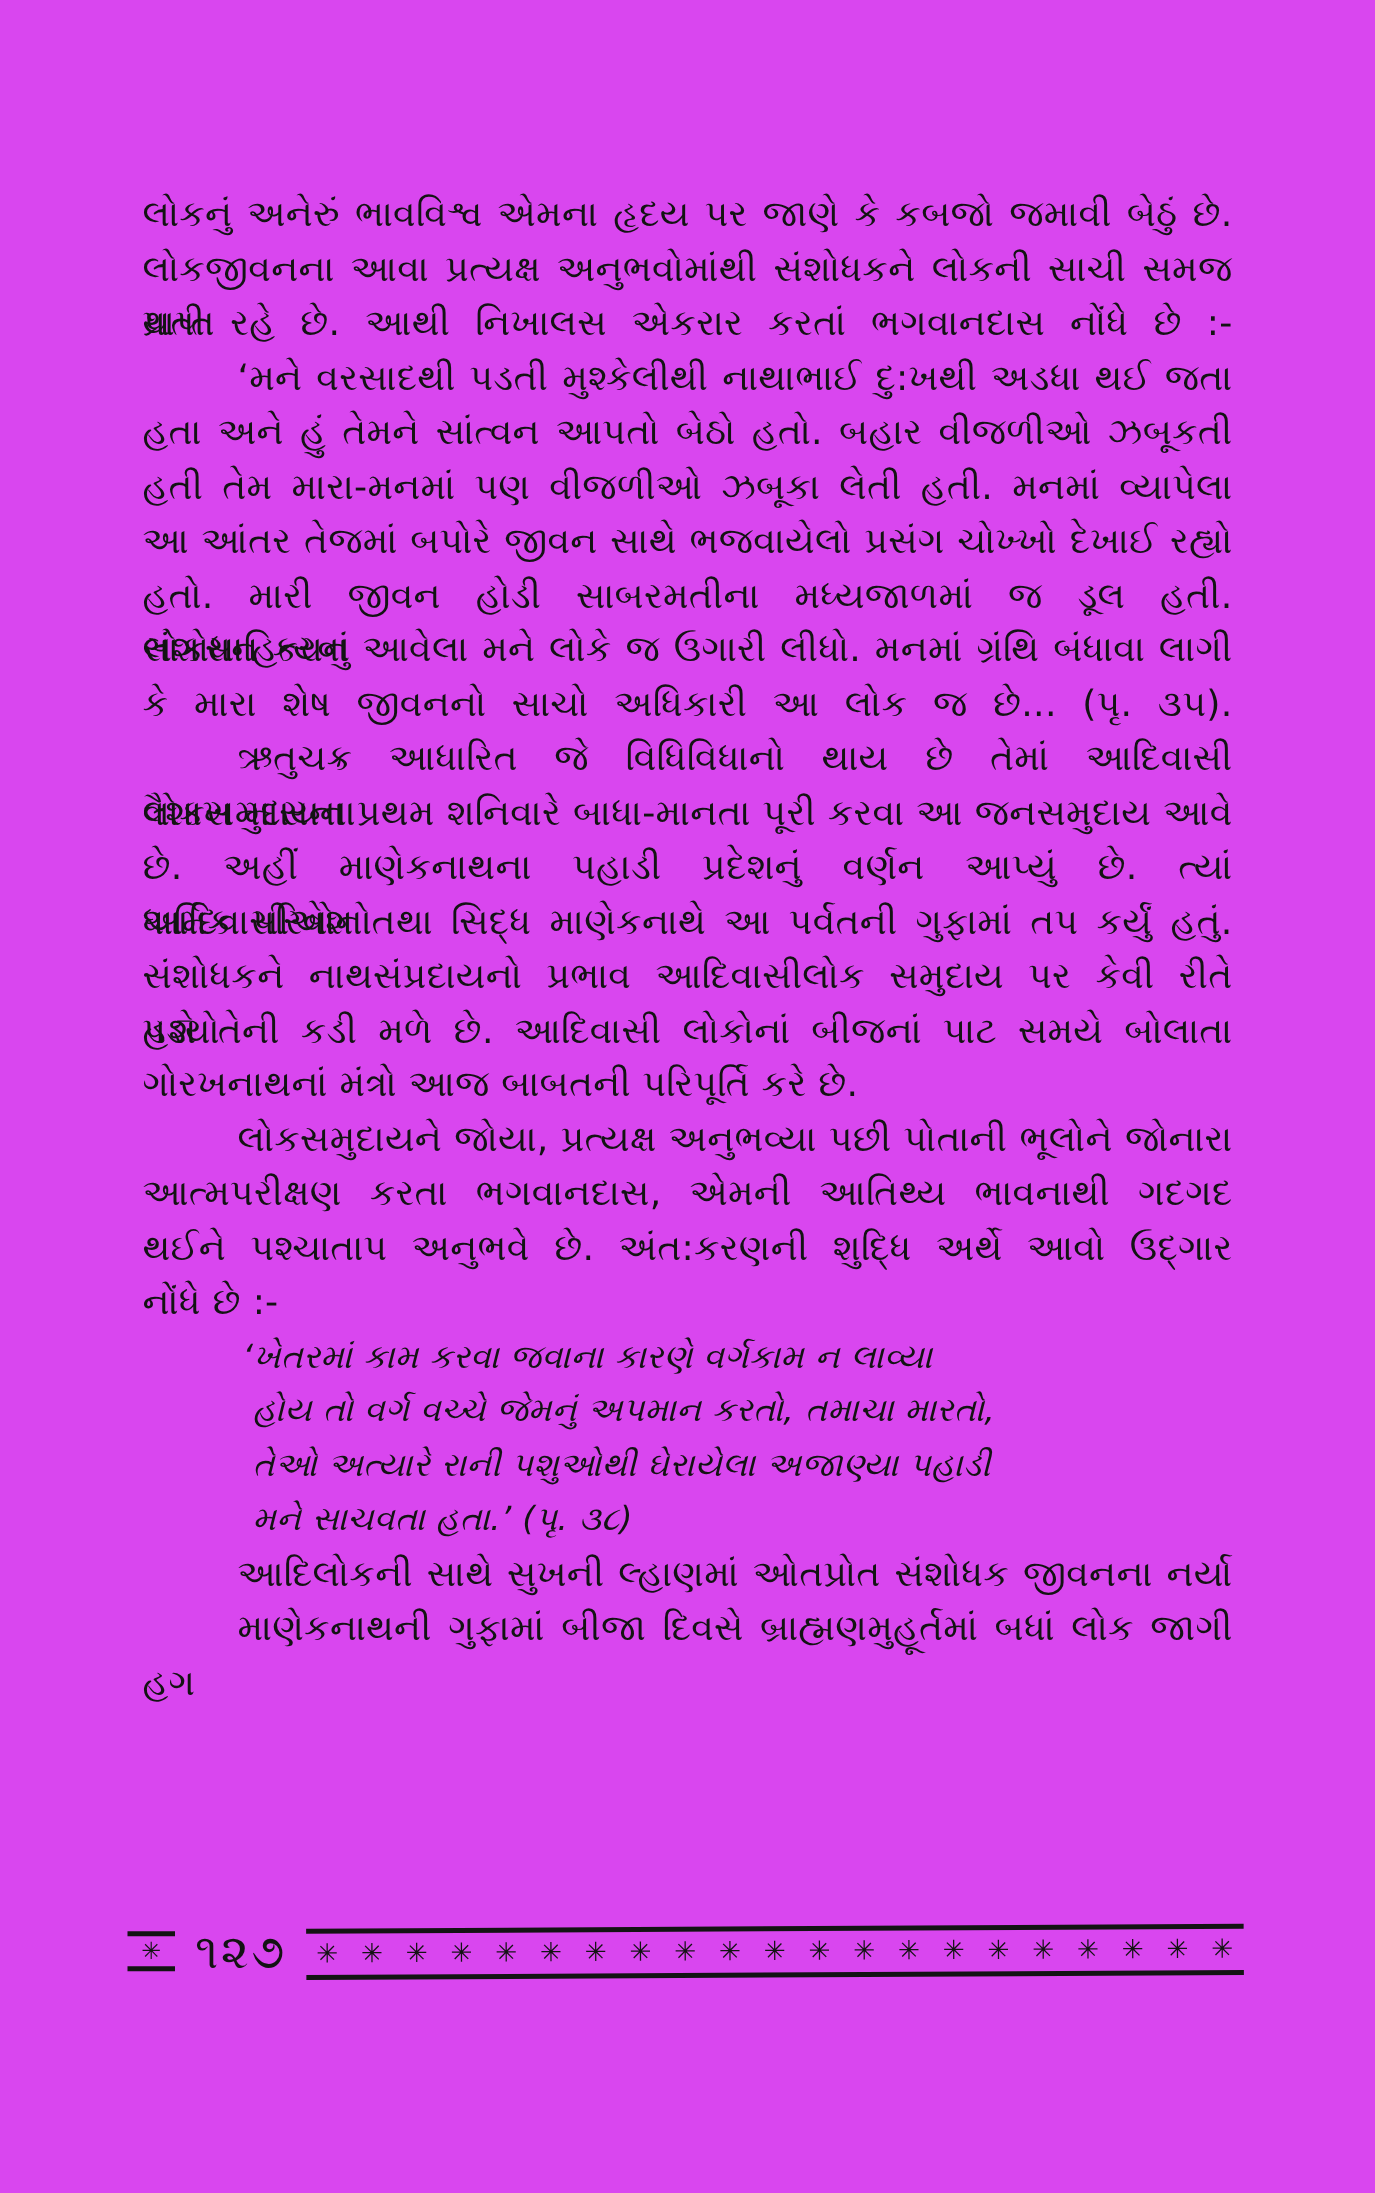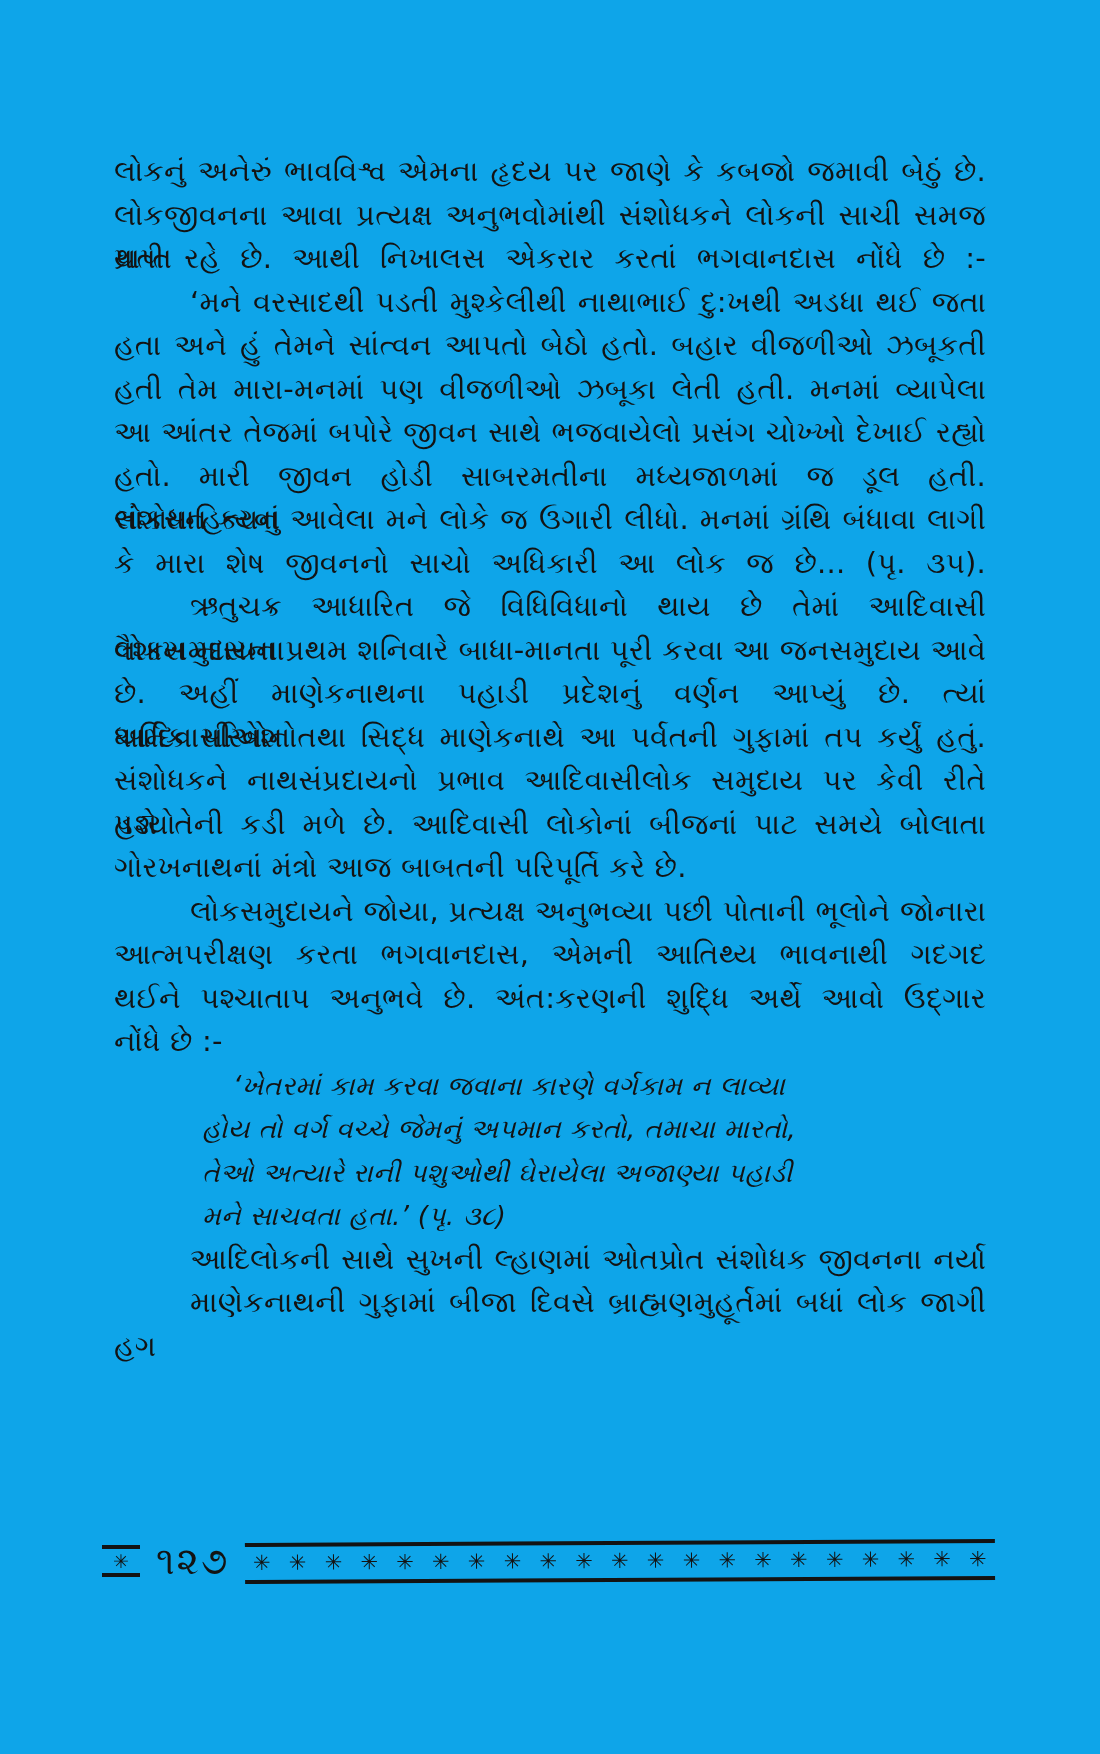--- a/index.html
+++ b/index.html
@@ -4,21 +4,21 @@
 <style>
   html, body {
     margin: 0;
     padding: 0;
     background: #ffffff;
   }
   #scan-page {
     position: relative;
     width: 1100px;
     height: 1754px;
-    background: #0ea5e9;
+    background: #d946ef;
     color: #131313;
     font-family: "DejaVu Sans", sans-serif;
     overflow: hidden;
   }
   #text-block {
     position: absolute;
     left: 114px;
     top: 150px;
     width: 872px;
   }
@@ -39,21 +39,21 @@
   .ind {
     text-indent: 76px;
   }
   .quote {
     margin-left: 88px;
     font-style: italic;
     font-size: 26.5px;
     text-align: left;
   }
   .qfirst {
-    margin-left: 119px;
+    margin-left: 80px;
   }
   #page-footer {
     position: absolute;
     left: 100px;
     top: 1537px;
     width: 895px;
     height: 48px;
     display: flex;
     align-items: center;
   }

